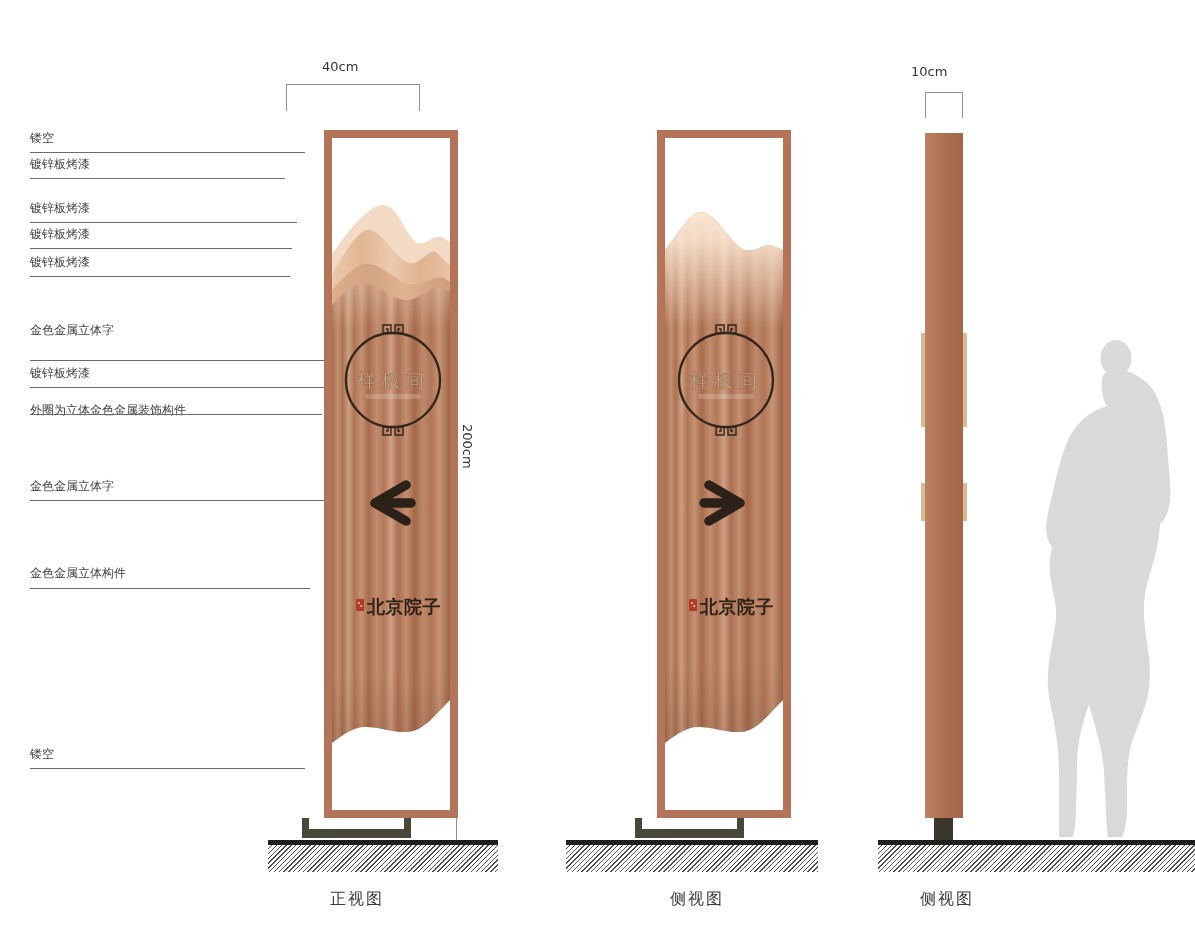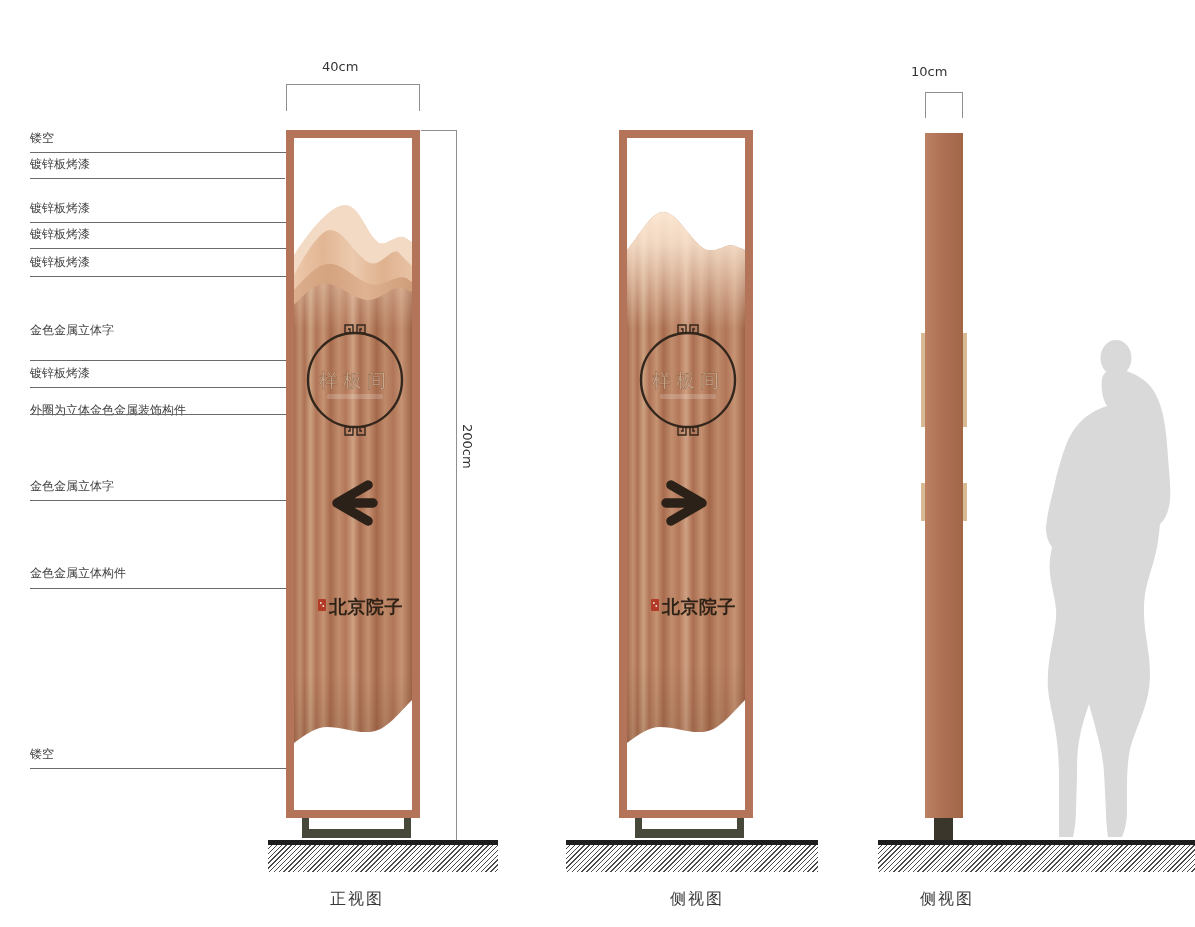--- a/index.html
+++ b/index.html
@@ -3,21 +3,21 @@
 <meta charset="utf-8">
 <style>
   html,body{margin:0;padding:0;background:#fff;}
   .canvas{position:relative;width:1195px;height:927px;background:#ffffff;overflow:hidden;
           font-family:"DejaVu Sans","Liberation Sans",sans-serif;}
   .ann{position:absolute;left:30px;font-size:12px;color:#3f3f3f;line-height:1.25;white-space:nowrap;}
   .leader{position:absolute;left:30px;height:1px;background:#6b6b6b;}
   .dimtext{position:absolute;font-size:13px;color:#333;text-align:left;}
   .dimv{position:absolute;font-size:13px;color:#333;writing-mode:vertical-rl;}
   .dimline{position:absolute;background:#8f8f8f;}
-  .sign-frame{position:absolute;box-sizing:border-box;border:8px solid #b3745a;background:#ffffff;}
+  .sign-frame{position:absolute;box-sizing:border-box;border:8px solid #b3745a;background:#ffffff;margin-left:38px;}
   .sign-frame svg{display:block;}
   .leg{position:absolute;width:7px;height:20px;background:#47473a;}
   .basebar{position:absolute;height:9px;background:#47473a;}
   .gbar{position:absolute;height:5px;background:#1e1e1e;}
   .ghatch{position:absolute;height:27px;
           background:repeating-linear-gradient(135deg,#ffffff 0 2.4px,#4a4a4a 2.4px 3.4px);}
   .profile-tab{position:absolute;background:#d8bb95;}
   .profile-body{position:absolute;background:linear-gradient(90deg,#bc8062,#ab6e52 55%,#a26647);}
   .profile-base{position:absolute;background:#3a362b;}
   .caption{position:absolute;font-size:16px;color:#3a3a3a;letter-spacing:2px;width:80px;text-align:center;}

